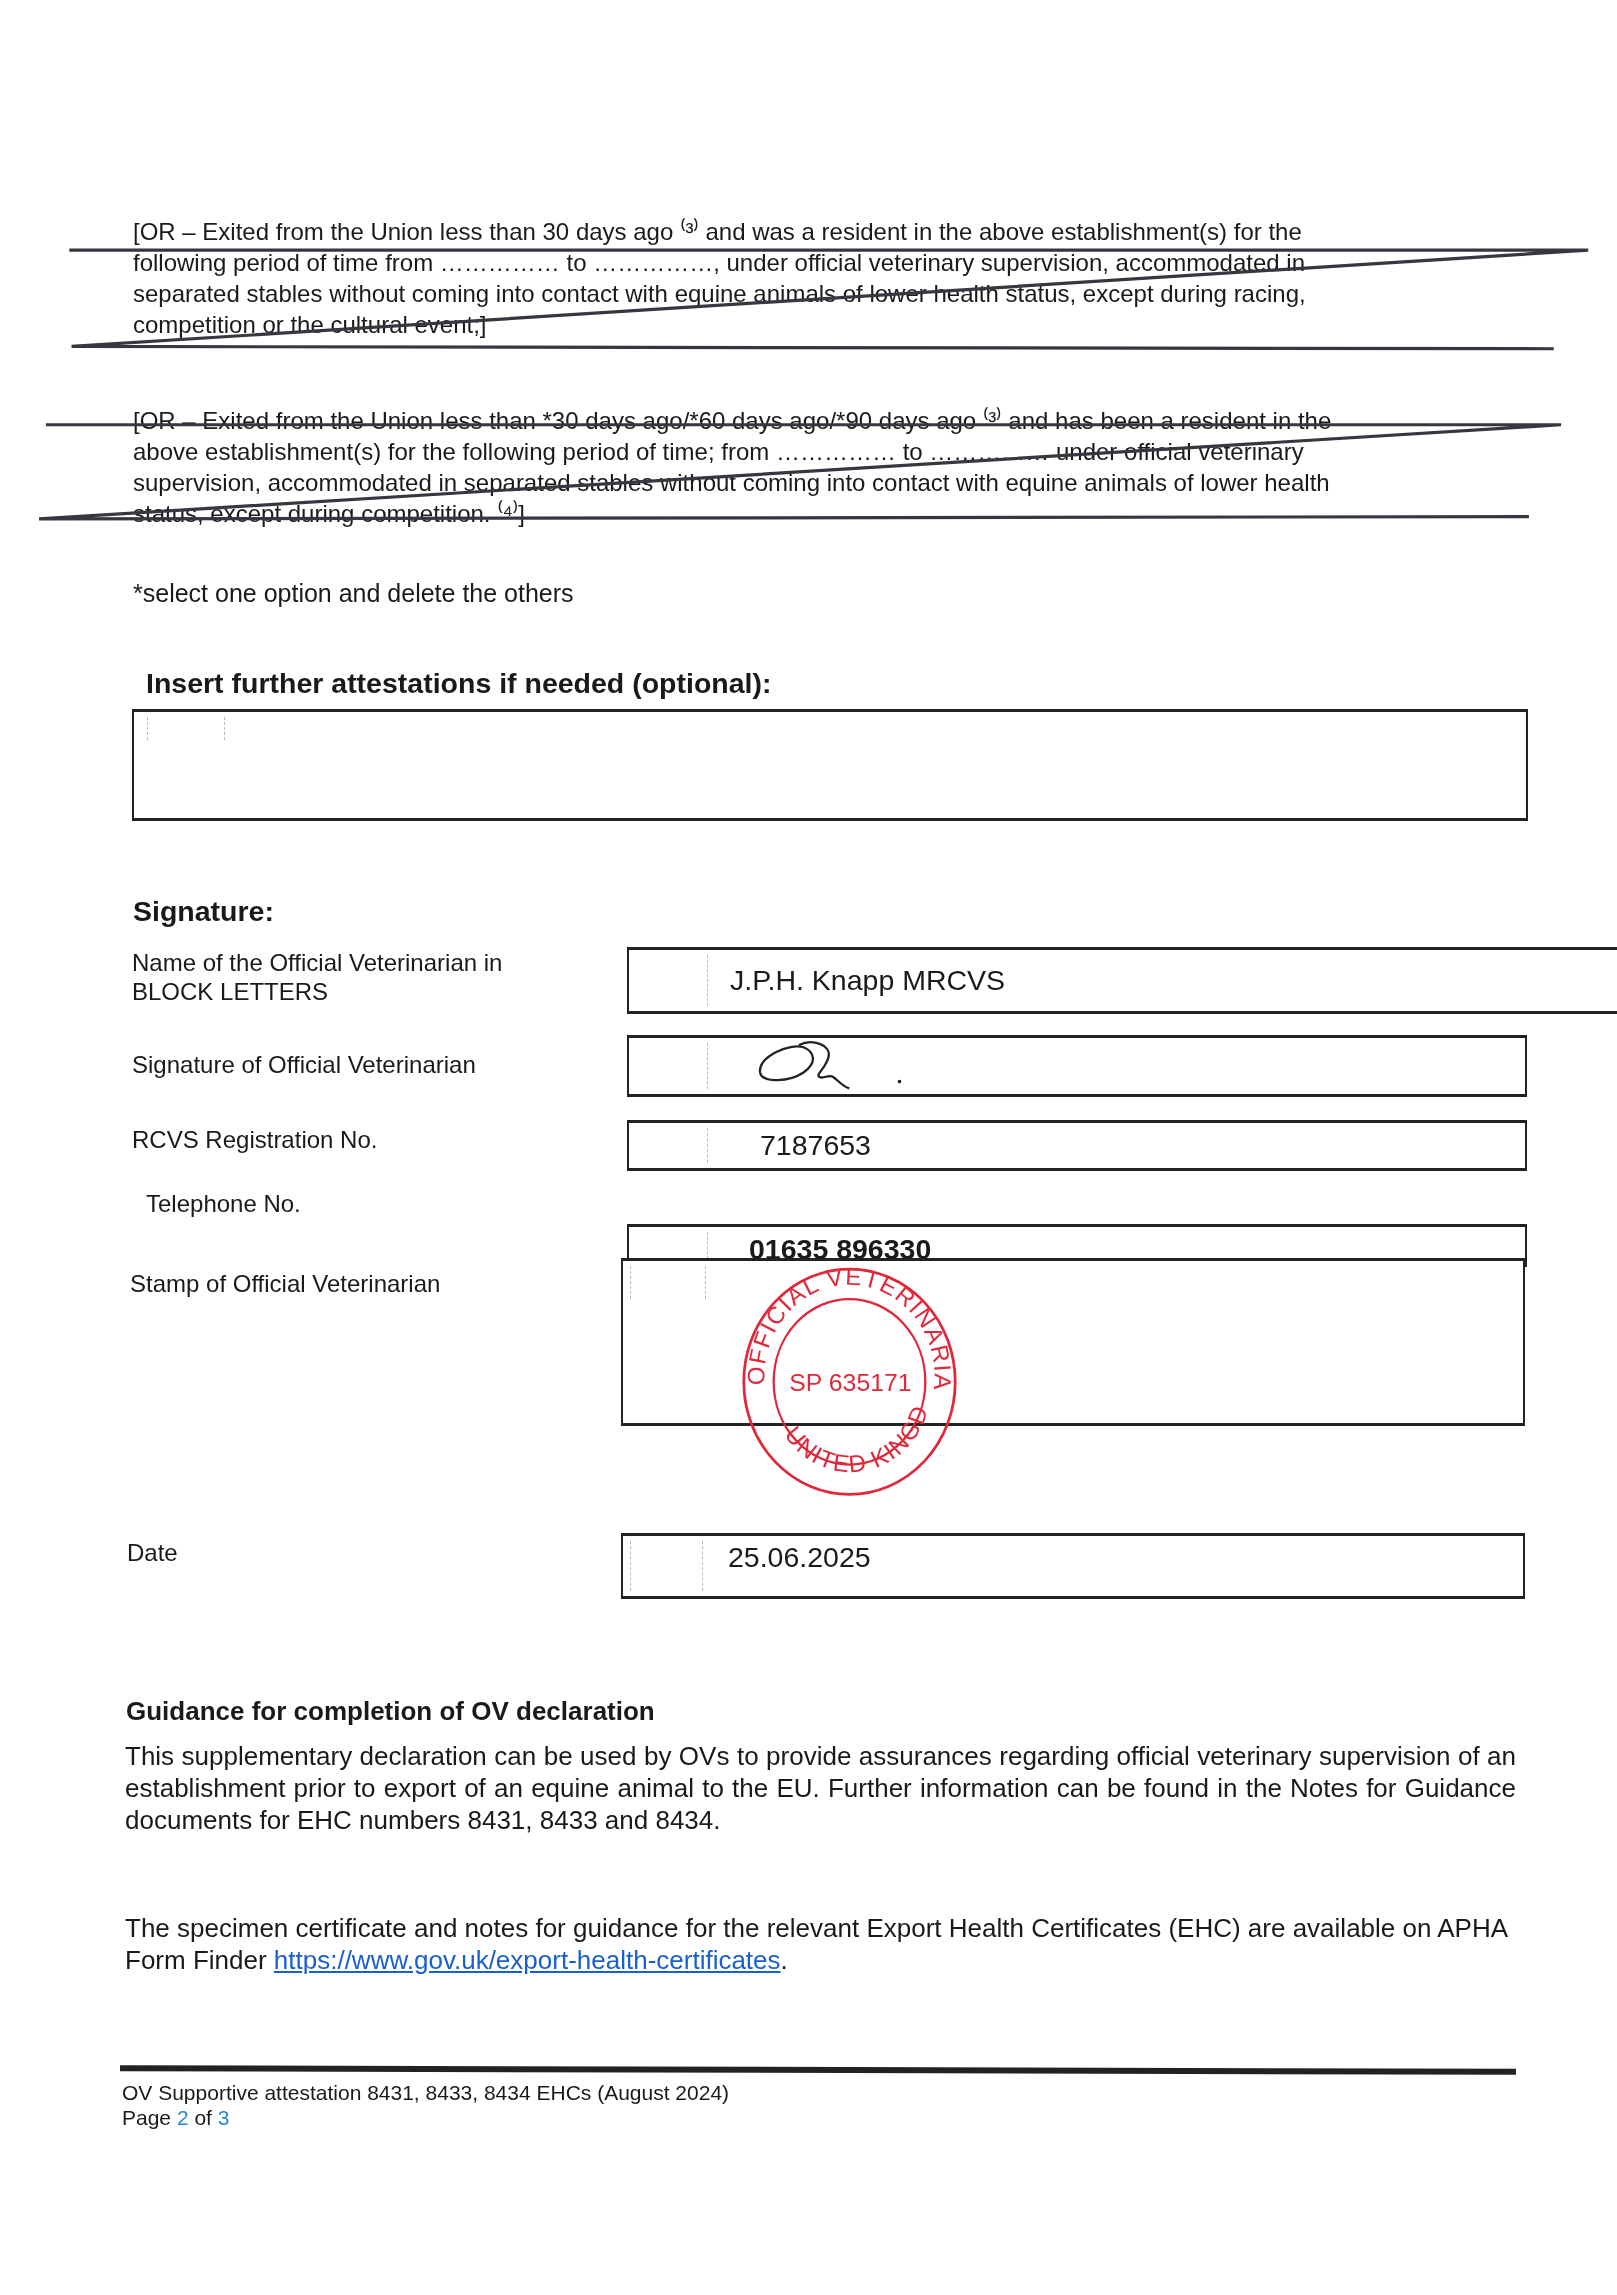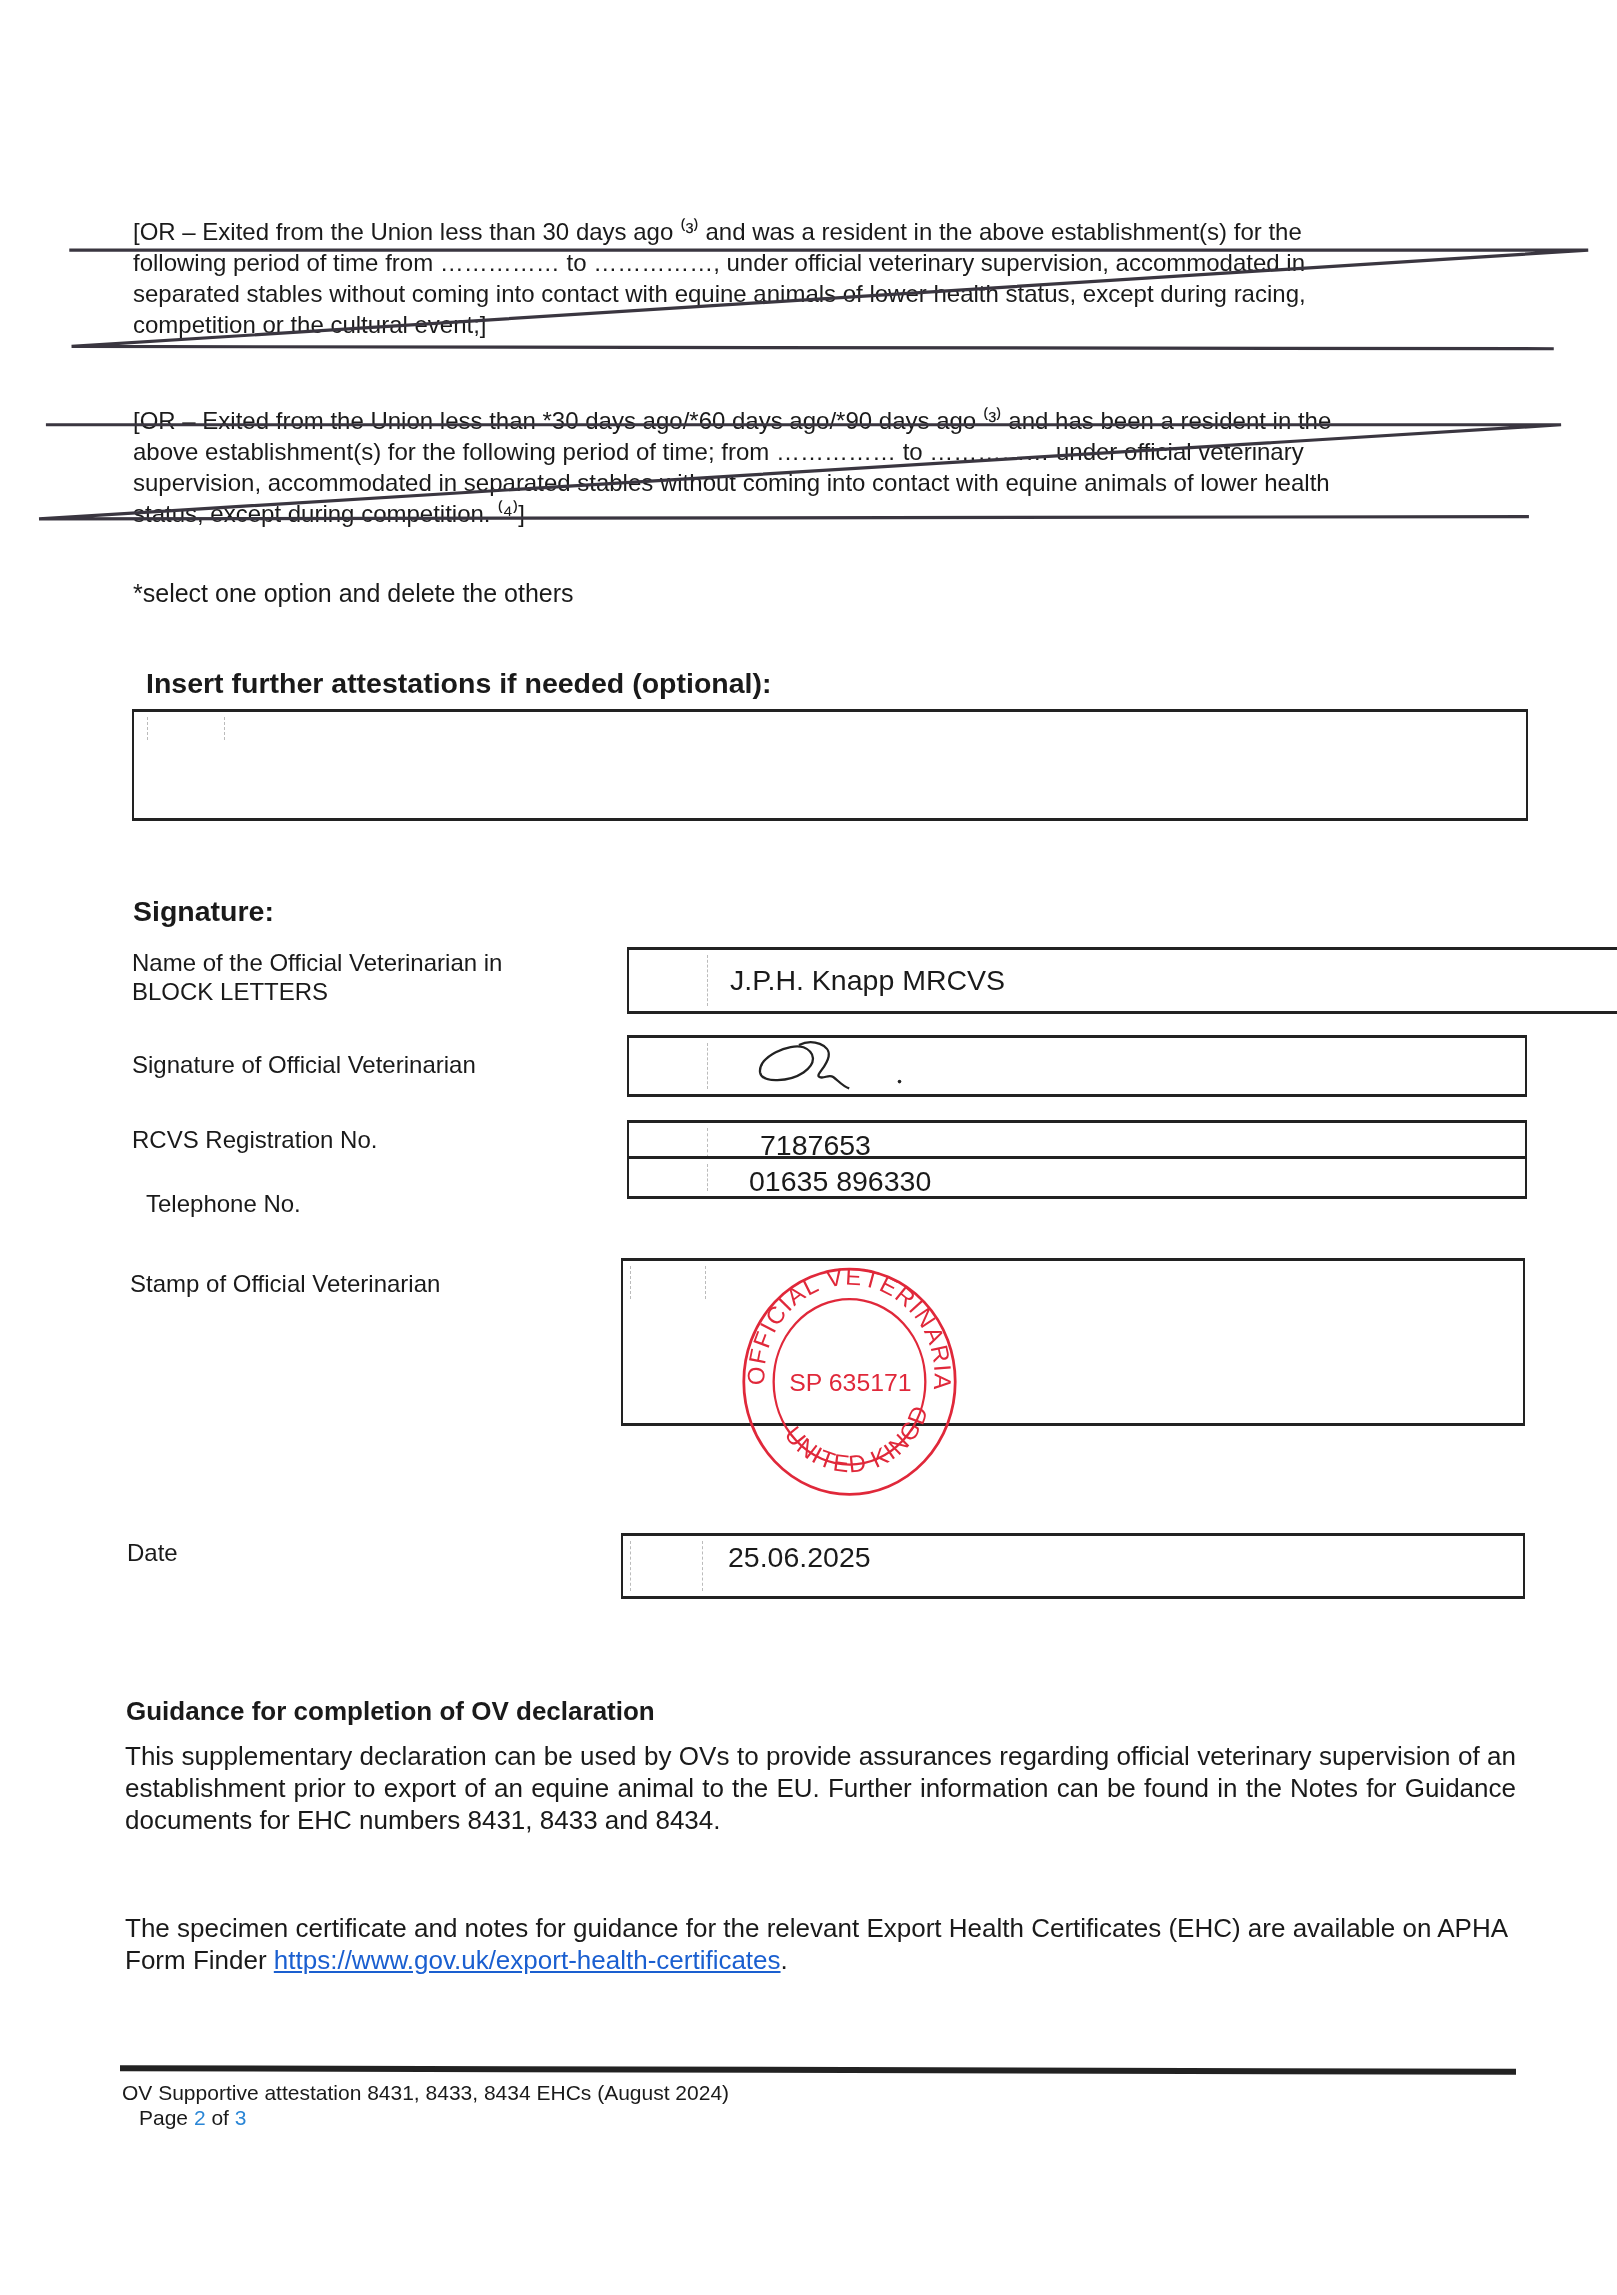--- a/index.html
+++ b/index.html
@@ -74,21 +74,21 @@
   </svg>
 </div>
 
 <div class="label" style="left:132px; top:1125px;">RCVS Registration No.</div>
 <div class="box" style="left:627px; top:1120px; width:900px; height:51px;">
   <div class="guide" style="left:78px;"></div>
   <div class="value" style="left:131px; top:6.4px;">7187653</div>
 </div>
 
 <div class="label" style="left:146px; top:1189px;">Telephone No.</div>
-<div class="box" style="left:627px; top:1156px; width:900px; height:43px;">
+<div class="box" style="left:627px; top:1224px; width:900px; height:43px;font-weight:bold;">
   <div class="guide" style="left:78px;"></div>
   <div class="value" style="left:120px; top:6.4px;">01635 896330</div>
 </div>
 
 <div class="label" style="left:130px; top:1269px;">Stamp of Official Veterinarian</div>
 <div class="box" style="left:621px; top:1258px; width:904px; height:168px;">
   <div class="guide" style="left:6.9px; bottom:124px;"></div>
   <div class="guide" style="left:82px; bottom:124px;"></div>
 </div>
 <svg class="stamp" width="239" height="239" viewBox="0 0 520 520" style="left:730px; top:1260px;">
@@ -115,16 +115,16 @@
 </div>
 
 <div class="abs h-bold-sm" style="left:126px; top:1696px;">Guidance for completion of OV declaration</div>
 <div class="abs para" style="left:125px; top:1740px; width:1391px; font-size:26px; line-height:32px;">This supplementary declaration can be used by OVs to provide assurances regarding official veterinary supervision of an establishment prior to export of an equine animal to the EU. Further information can be found in the Notes for Guidance documents for EHC numbers 8431, 8433 and 8434.</div>
 <div class="abs para" style="left:125px; top:1912px; width:1391px; font-size:26px; line-height:32px; text-align:left;">
   <span>The specimen certificate and notes for guidance for the relevant Export Health Certificates (EHC) are available on APHA Form Finder </span><a class="link">https://www.gov.uk/export-health-certificates</a><span>.</span>
 </div>
 
 <div class="footer-rule" style="top:2067px;"></div>
 <div class="abs" style="left:122px; top:2080px; font-size:21px; line-height:25px;">OV Supportive attestation 8431, 8433, 8434 EHCs (August 2024)</div>
-<div class="abs" style="left:122px; top:2105px; font-size:21px; line-height:25px;margin-left:17px;">
+<div class="abs" style="left:122px; top:2105px; font-size:21px; line-height:25px;">
   <span>Page </span><span class="blue">2</span><span> of </span><span class="blue">3</span>
 </div>
 
 
 </body></html>

